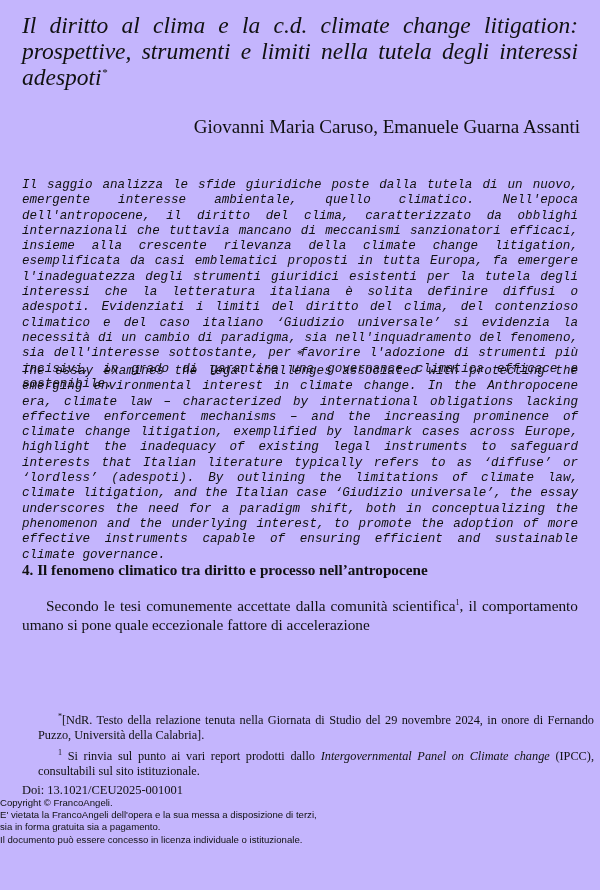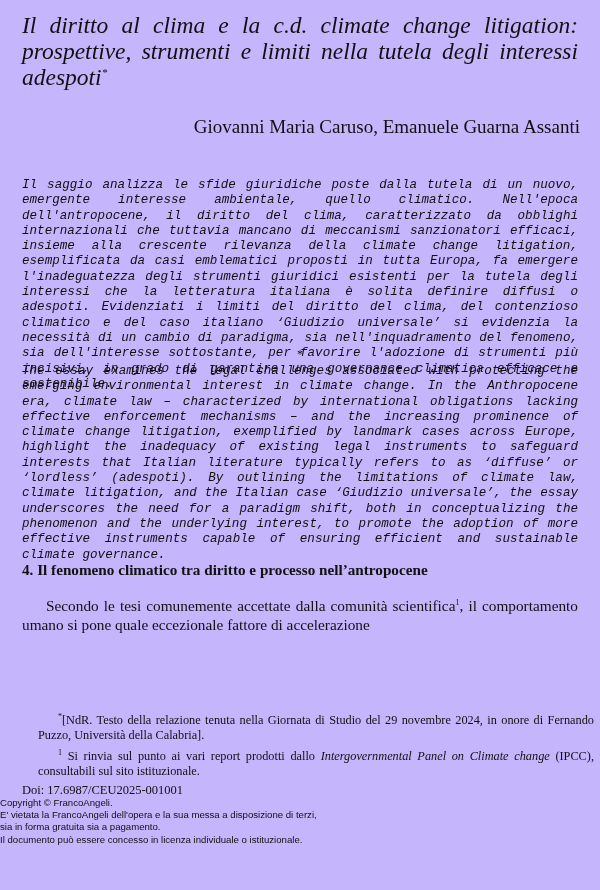--- a/index.html
+++ b/index.html
@@ -39,21 +39,21 @@
 
   <h2 class="section-heading">4. Il fenomeno climatico tra diritto e processo nell’antropocene</h2>
 
   <p class="body-text"><span>Secondo le tesi comunemente accettate dalla comunità scientifica</span><sup>1</sup><span>, il comportamento umano si pone quale eccezionale fattore di accelerazione</span></p>
 
   <p class="footnote fn-star"><sup>*</sup><span>[NdR. Testo della relazione tenuta nella Giornata di Studio del 29 novembre 2024, in onore di Fernando Puzzo, Università della Calabria].</span></p>
 
   <p class="footnote fn-1"><sup>1</sup><span> Si rinvia sul punto ai vari report prodotti dallo </span><i>Intergovernmental Panel on Climate change</i><span> (IPCC), consultabili sul sito istituzionale.</span></p>
 
   <div class="journal">
-    <div>Doi: 17.6987/CEU2025-001001</div>
+    <div>Doi: 13.1021/CEU2025-001001</div>
   </div>
 
   <div class="copyright">
     <div>Copyright © FrancoAngeli.</div>
     <div>E' vietata la FrancoAngeli dell'opera e la sua messa a disposizione di terzi,</div>
     <div>sia in forma gratuita sia a pagamento.</div>
     <div>Il documento può essere concesso in licenza individuale o istituzionale.</div>
   </div>
 
 </div>

